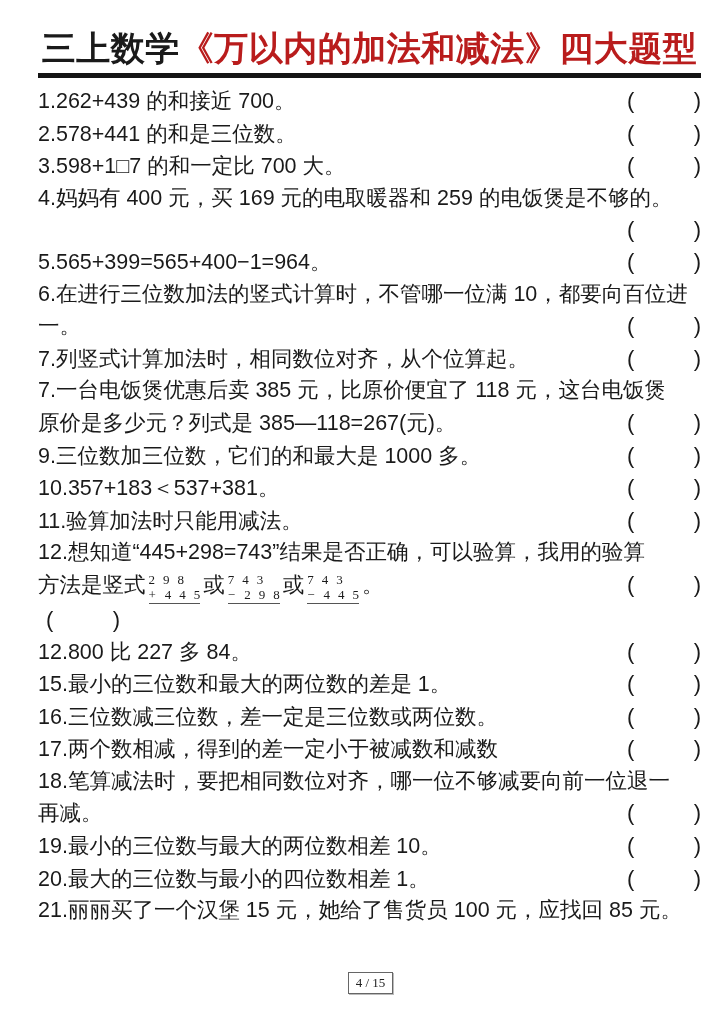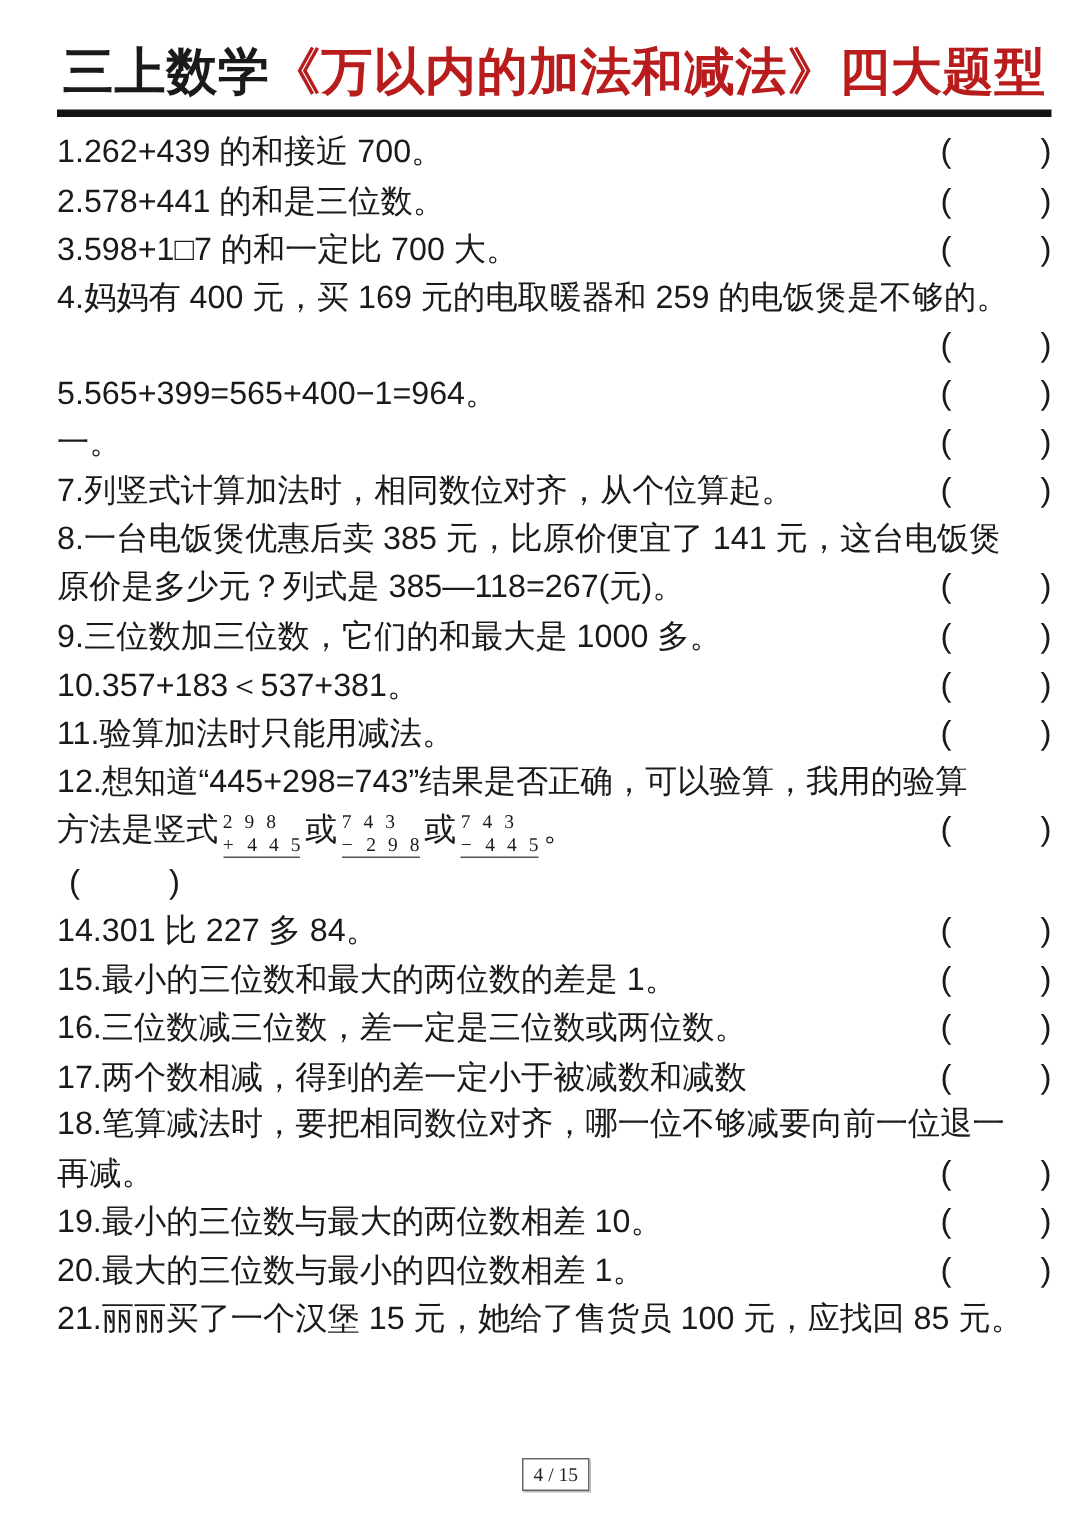--- a/index.html
+++ b/index.html
@@ -131,35 +131,38 @@
         </span>
       </div>
       <div class="qrow">
         <span class="qtext">5.565+399=565+400−1=964。</span>
         <span class="answer-paren">
           <span>(</span>
           <span>)</span>
         </span>
       </div>
       <div class="qrow">
+        <span class="qtext">6.在进行三位数加法的竖式计算时，不管哪一位满 10，都要向百位进</span>
+      </div>
+      <div class="qrow">
         <span class="qtext">一。</span>
         <span class="answer-paren">
           <span>(</span>
           <span>)</span>
         </span>
       </div>
       <div class="qrow">
         <span class="qtext">7.列竖式计算加法时，相同数位对齐，从个位算起。</span>
         <span class="answer-paren">
           <span>(</span>
           <span>)</span>
         </span>
       </div>
       <div class="qrow">
-        <span class="qtext">8.一台电饭煲优惠后卖 385 元，比原价便宜了 141 元，这台电饭煲</span>
+        <span class="qtext">7.一台电饭煲优惠后卖 385 元，比原价便宜了 118 元，这台电饭煲</span>
       </div>
       <div class="qrow">
         <span class="qtext">原价是多少元？列式是 385—118=267(元)。</span>
         <span class="answer-paren">
           <span>(</span>
           <span>)</span>
         </span>
       </div>
       <div class="qrow">
         <span class="qtext">9.三位数加三位数，它们的和最大是 1000 多。</span>
@@ -192,21 +195,21 @@
           <span>)</span>
         </span>
       </div>
       <div class="qrow">
         <span class="answer-paren">
           <span>(</span>
           <span>)</span>
         </span>
       </div>
       <div class="qrow">
-        <span class="qtext">14.301 比 227 多 84。</span>
+        <span class="qtext">12.800 比 227 多 84。</span>
         <span class="answer-paren">
           <span>(</span>
           <span>)</span>
         </span>
       </div>
       <div class="qrow">
         <span class="qtext">15.最小的三位数和最大的两位数的差是 1。</span>
         <span class="answer-paren">
           <span>(</span>
           <span>)</span>

